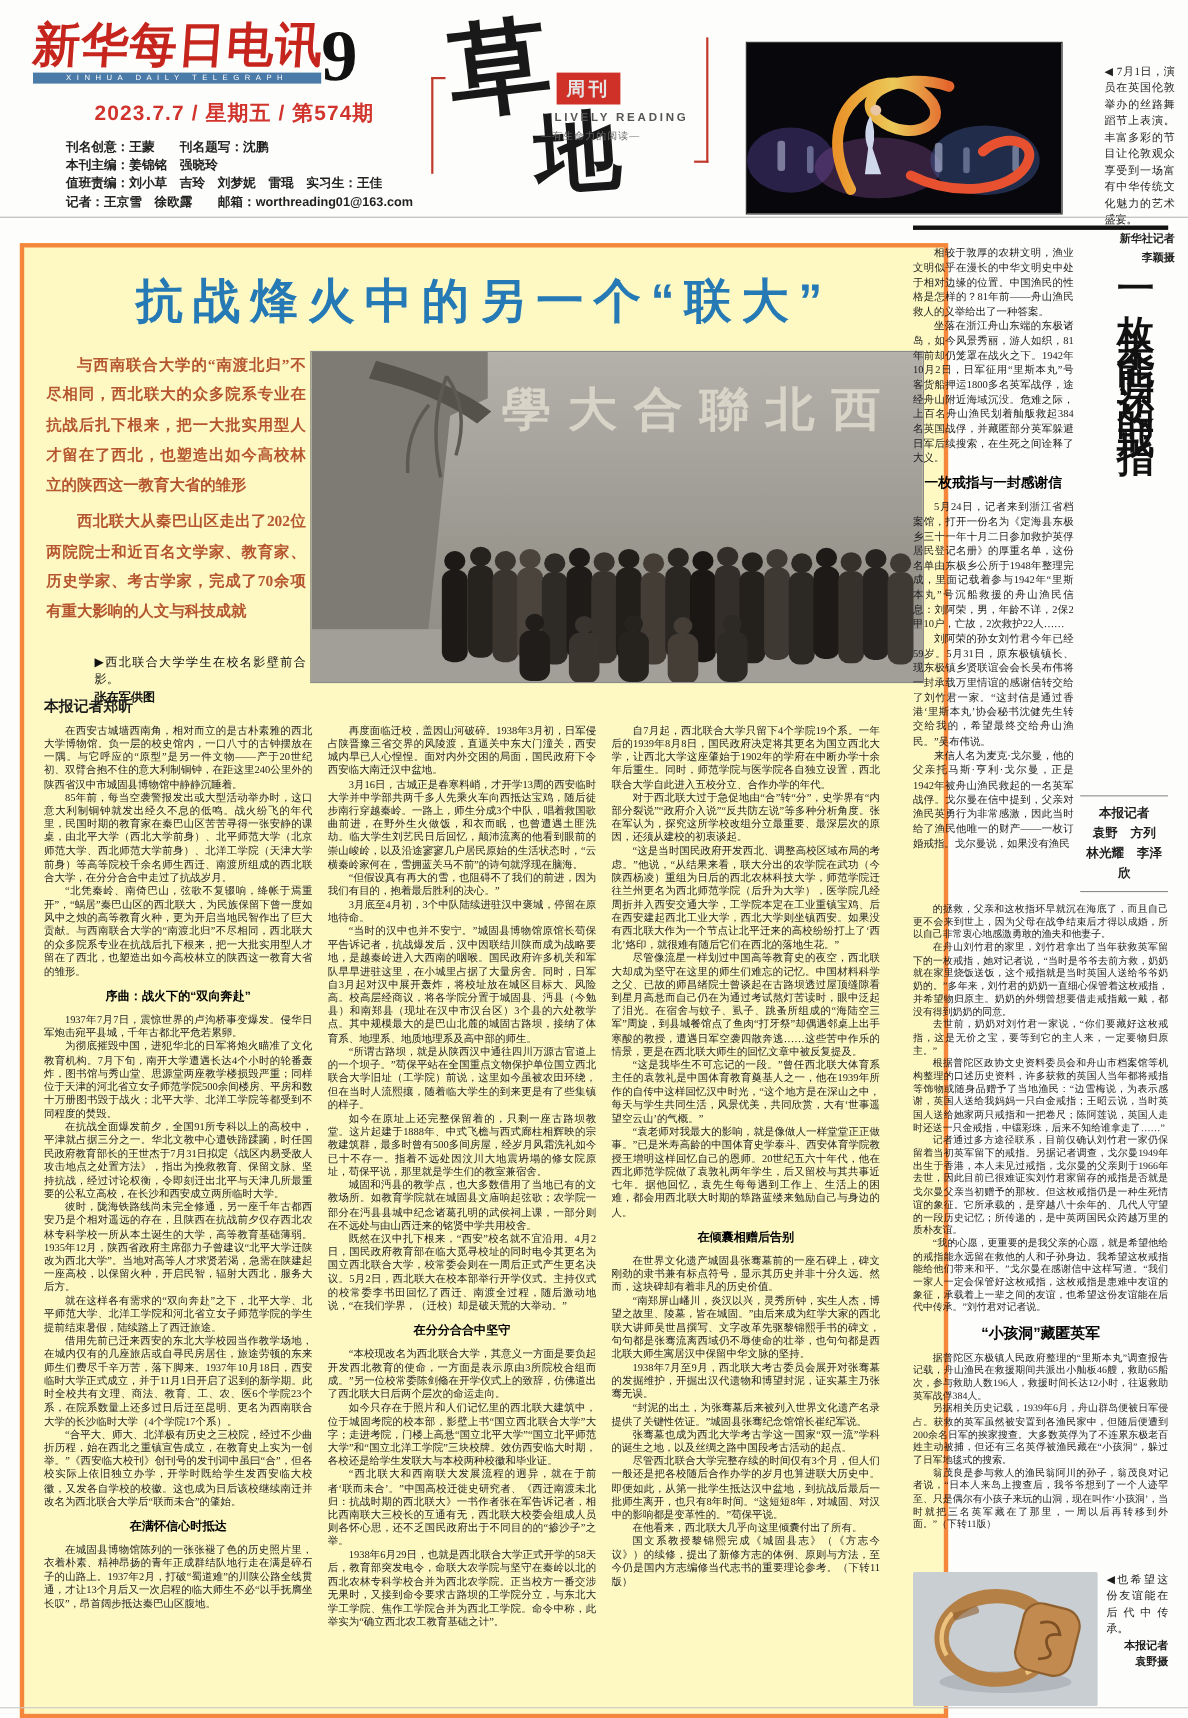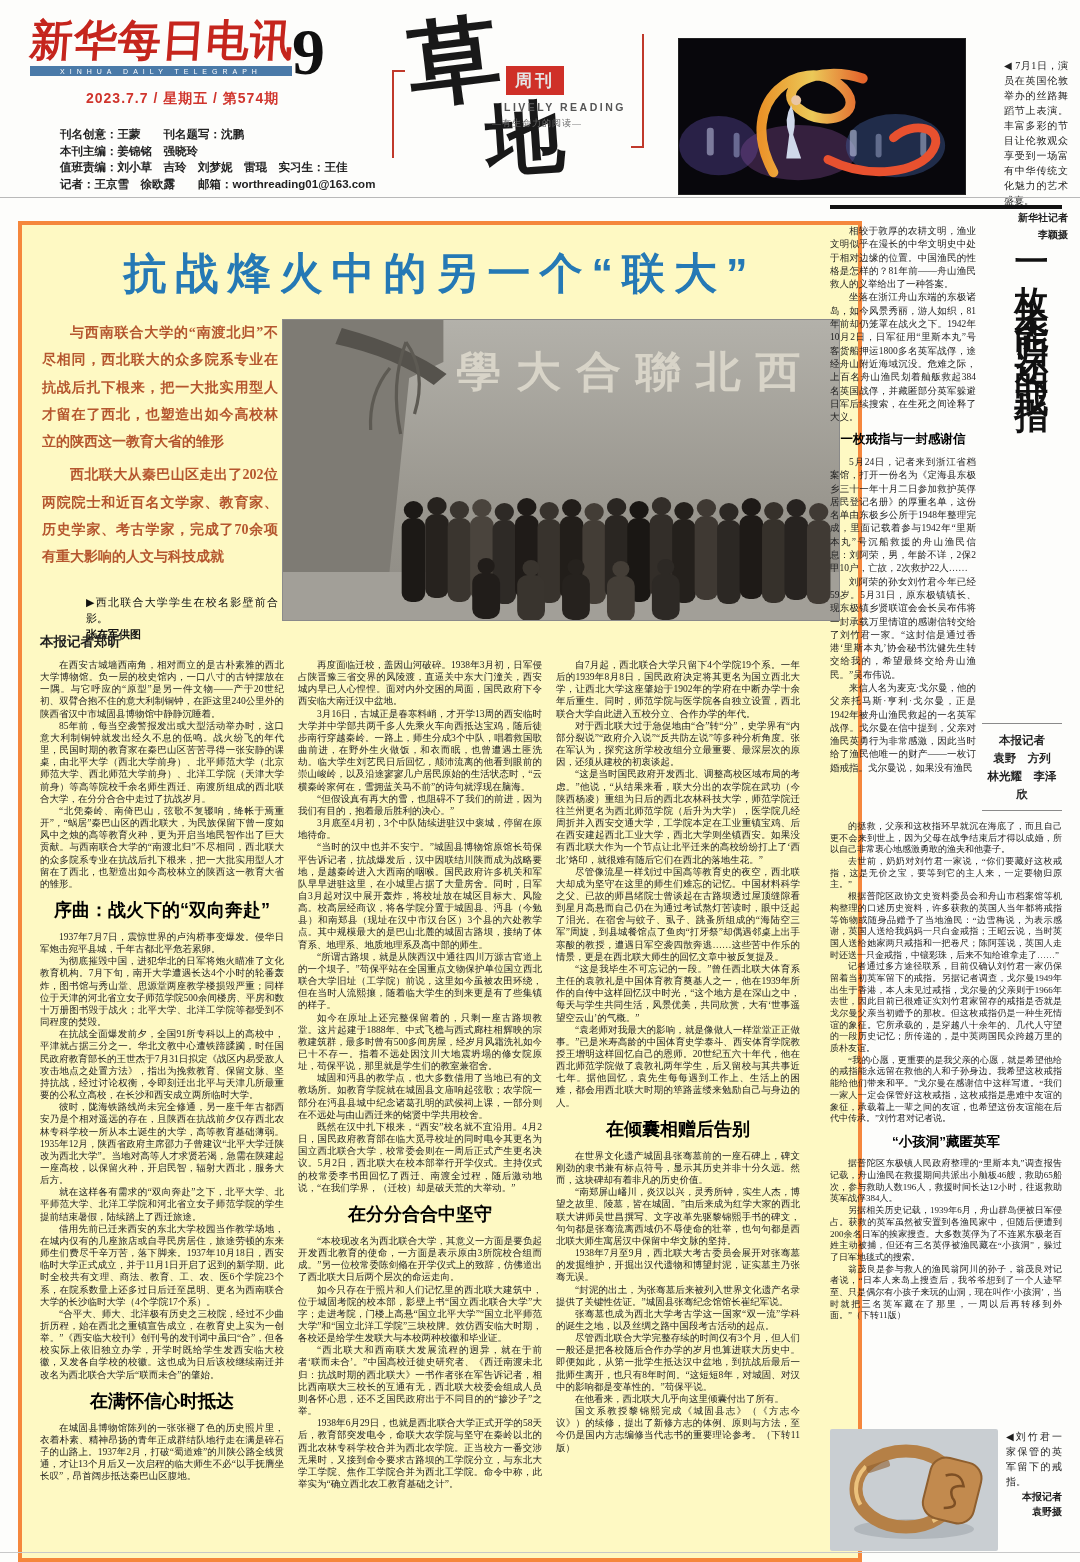--- a/index.html
+++ b/index.html
@@ -10,21 +10,21 @@
   html,body{margin:0;padding:0;}
   body{width:1080px;height:1562px;background:#ffffff;font-family:"Liberation Serif","DejaVu Serif",serif;color:#1f1f1f;}
   .page{position:relative;width:1080px;height:1562px;background:#fdfdfb;overflow:hidden;}
 
   
   .masthead{position:absolute;left:0;top:0;width:1080px;height:197px;}
   .brand{position:absolute;left:30px;top:12px;width:272px;}
   .brand-cn{font-weight:900;color:var(--masthead_red);font-size:43px;letter-spacing:1px;transform:skewX(-4deg);white-space:nowrap;}
   .brand-bar{margin-top:-4px;background:var(--bar_blue);color:#fff;font-family:"Liberation Sans","DejaVu Sans",sans-serif;font-size:7px;letter-spacing:5px;text-align:center;padding:2px 0 1px;width:262px;}
   .page-no{position:absolute;left:292px;top:14px;font-size:66px;font-weight:bold;color:#111;}
-  .date-line{position:absolute;left:86px;top:90px;font-size:14px;font-weight:bold;color:#d0342c;font-family:"Liberation Sans","DejaVu Sans",sans-serif;letter-spacing:1px;}
+  .date-line{position:absolute;left:86px;top:90px;font-size:19px;font-weight:bold;color:#d0342c;font-family:"Liberation Sans","DejaVu Sans",sans-serif;letter-spacing:1px;}
   .credits{position:absolute;left:60px;top:126px;font-size:11.5px;line-height:16.5px;color:#222;font-family:"Liberation Sans","DejaVu Sans",sans-serif;font-weight:600;}
 
   .weekly{position:absolute;left:388px;top:8px;width:290px;height:188px;}
   .wk-bl{position:absolute;left:4px;top:62px;width:13px;height:88px;border-left:2px solid #c0392b;border-top:2px solid #c0392b;}
   .wk-br{position:absolute;right:34px;top:26px;width:13px;height:114px;border-right:2px solid #c0392b;border-bottom:2px solid #c0392b;}
   .wk-c1{position:absolute;left:20px;top:8px;font-size:92px;font-weight:900;color:#191919;transform:rotate(-7deg);line-height:1;}
   .wk-c2{position:absolute;left:98px;top:92px;font-size:78px;font-weight:900;color:#191919;transform:rotate(-4deg);line-height:1;}
   .wk-badge{position:absolute;left:118px;top:58px;background:var(--badge_red);color:#e5e5e5;font-size:17px;font-weight:bold;padding:3px 9px;letter-spacing:3px;font-family:"Liberation Sans","DejaVu Sans",sans-serif;}
   .wk-en{position:absolute;left:116px;top:93px;font-size:10.5px;letter-spacing:2.5px;color:#555;font-family:"Liberation Sans","DejaVu Sans",sans-serif;font-weight:bold;white-space:nowrap;}
   .wk-cn{position:absolute;left:104px;top:109px;font-size:9px;color:#6a6a6a;letter-spacing:1px;white-space:nowrap;}
@@ -44,21 +44,21 @@
   .lead-col{width:238px;flex:none;padding-left:2px;}
   .lead{color:var(--lead_orange);font-weight:bold;font-size:14px;line-height:1.95;text-align:justify;margin:0 0 6px;text-indent:2em;}
   .photo-cap{margin-top:23px;font-size:11px;line-height:16px;color:#111;padding-left:44px;text-align:justify;}
   .photo-cap .cred{font-weight:bold;text-align:left;}
   .group-photo{flex:1;margin:0;border:1px solid #8a8a8a;overflow:hidden;}
   .group-photo svg{display:block;width:100%;height:100%;}
   .byline{margin:12px 0 8px;font-weight:bold;font-size:13.5px;font-family:"Liberation Sans","DejaVu Sans",sans-serif;}
   .cols{display:flex;gap:14px;height:890px;overflow:hidden;}
   .col{width:244px;flex:none;font-size:9.5px;line-height:1.28;text-align:justify;color:#1d1d1d;overflow:hidden;}
   .col p{margin:0;text-indent:2em;}
-  .sec-head{margin:9px 0;text-align:center;font-family:"Liberation Sans","DejaVu Sans",sans-serif;font-size:18px;font-weight:900;color:#000;}
+  .sec-head{margin:9px 0;text-align:center;font-family:"Liberation Sans","DejaVu Sans",sans-serif;font-size:11px;font-weight:900;color:#000;}
 
   
   .side{position:absolute;left:830px;top:205px;width:232px;height:1345px;}
   .side-rule{height:4px;background:#121212;margin-bottom:16px;}
   .side-top{display:flex;height:590px;overflow:hidden;}
   .side-narrow{width:146px;flex:none;font-size:9.5px;line-height:1.4;text-align:justify;overflow:hidden;color:#1d1d1d;}
   .side-narrow p{margin:0;text-indent:2em;}
   .side-narrow .sec-head{font-size:12.5px;margin:7px 0;}
   .side-headcol{flex:1;position:relative;}
   .v-head{writing-mode:vertical-rl;position:absolute;right:8px;top:18px;margin:0;font-size:34px;font-weight:900;letter-spacing:16px;color:#111;height:470px;}
@@ -262,20 +262,21 @@
         <h2 class="v-head">一枚未能归还的戒指</h2>
         <div class="side-byline">
           <div>本报记者</div>
           <div>袁野　方列</div>
           <div>林光耀　李泽欣</div>
         </div>
       </div>
     </div>
     <div class="side-body">
         <p class="para">的拯救，父亲和这枚指环早就沉在海底了，而且自己更不会来到世上，因为父母在战争结束后才得以成婚，所以自己非常衷心地感激勇敢的渔夫和他妻子。</p>
+        <p class="para">在舟山刘竹君的家里，刘竹君拿出了当年获救英军留下的一枚戒指，她对记者说，“当时是爷爷去前方救，奶奶就在家里烧饭送饭，这个戒指就是当时英国人送给爷爷奶奶的。”多年来，刘竹君的奶奶一直细心保管着这枚戒指，并希望物归原主。奶奶的外甥曾想要借走戒指戴一戴，都没有得到奶奶的同意。</p>
         <p class="para">去世前，奶奶对刘竹君一家说，“你们要藏好这枚戒指，这是无价之宝，要等到它的主人来，一定要物归原主。”</p>
         <p class="para">根据普陀区政协文史资料委员会和舟山市档案馆等机构整理的口述历史资料，许多获救的英国人当年都将戒指等饰物或随身品赠予了当地渔民：“边雪梅说，为表示感谢，英国人送给我妈妈一只白金戒指；王昭云说，当时英国人送给她家两只戒指和一把卷尺；陈阿莲说，英国人走时还送一只金戒指，中镶彩珠，后来不知给谁拿走了……”</p>
         <p class="para">记者通过多方途径联系，目前仅确认刘竹君一家仍保留着当初英军留下的戒指。另据记者调查，戈尔曼1949年出生于香港，本人未见过戒指，戈尔曼的父亲则于1966年去世，因此目前已很难证实刘竹君家留存的戒指是否就是戈尔曼父亲当初赠予的那枚。但这枚戒指仍是一种生死情谊的象征。它所承载的，是穿越八十余年的、几代人守望的一段历史记忆；所传递的，是中英两国民众跨越万里的质朴友谊。</p>
         <p class="para">“我的心愿，更重要的是我父亲的心愿，就是希望他给的戒指能永远留在救他的人和子孙身边。我希望这枚戒指能给他们带来和平。”戈尔曼在感谢信中这样写道。“我们一家人一定会保管好这枚戒指，这枚戒指是患难中友谊的象征，承载着上一辈之间的友谊，也希望这份友谊能在后代中传承。”刘竹君对记者说。</p>
         <h3 class="sec-head">“小孩洞”藏匿英军</h3>
         <p class="para">据普陀区东极镇人民政府整理的“里斯本丸”调查报告记载，舟山渔民在救援期间共派出小舢板46艘，救助65船次，参与救助人数196人，救援时间长达12小时，往返救助英军战俘384人。</p>
         <p class="para">另据相关历史记载，1939年6月，舟山群岛便被日军侵占。获救的英军虽然被安置到各渔民家中，但随后便遭到200余名日军的挨家搜查。大多数英俘为了不连累东极老百姓主动被捕，但还有三名英俘被渔民藏在“小孩洞”，躲过了日军地毯式的搜索。</p>
         <p class="para">翁茂良是参与救人的渔民翁阿川的孙子，翁茂良对记者说，“日本人来岛上搜查后，我爷爷想到了一个人迹罕至、只是偶尔有小孩子来玩的山洞，现在叫作‘小孩洞’，当时就把三名英军藏在了那里，一周以后再转移到外面。”（下转11版）</p>
       </div>
     <div class="ring-block">
@@ -286,21 +287,21 @@
           <ellipse cx="76" cy="60" rx="50" ry="38" fill="none" stroke="#b58046" stroke-width="13"></ellipse>
           <ellipse cx="76" cy="60" rx="50" ry="38" fill="none" stroke="#ecc27c" stroke-width="4" stroke-dasharray="42 80"></ellipse>
           <g transform="rotate(14 120 62)">
             <rect x="96" y="30" width="52" height="62" rx="16" fill="#c28a4e" stroke="#8f5f2e" stroke-width="2"></rect>
             <path d="M112,48 q14,-8 20,6 q-16,2 -8,14 q10,8 -6,12" stroke="#7d4f24" stroke-width="2.5" fill="none"></path>
           </g>
           <rect x="36" y="34" width="24" height="7" rx="2" fill="#8f5f2e" opacity="0.6" transform="rotate(-18 48 37)"></rect>
         </svg>
       </figure>
       <div class="ring-cap">
-        <div>◀刘竹君一家保管的英军留下的戒指。</div>
+        <div>◀也希望这份友谊能在后代中传承。</div>
         <div class="cred">本报记者</div>
         <div class="cred">袁野摄</div>
       </div>
     </div>
   </aside>
 
   <div class="bottom-rule"></div>
 </div>
 
 </body></html>

